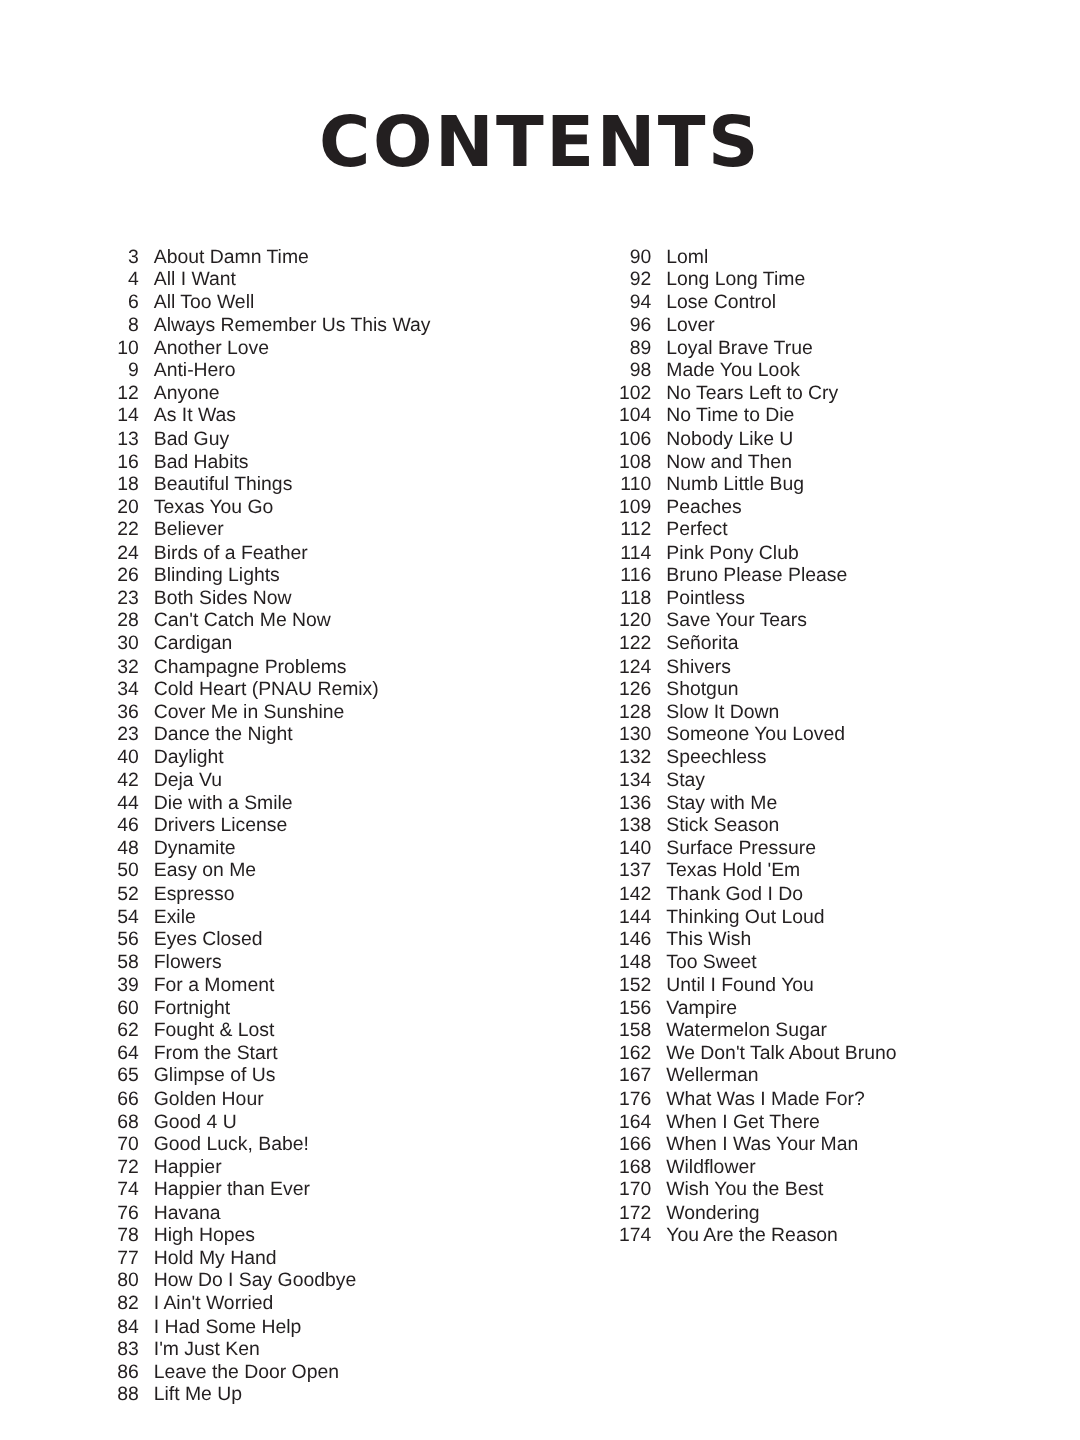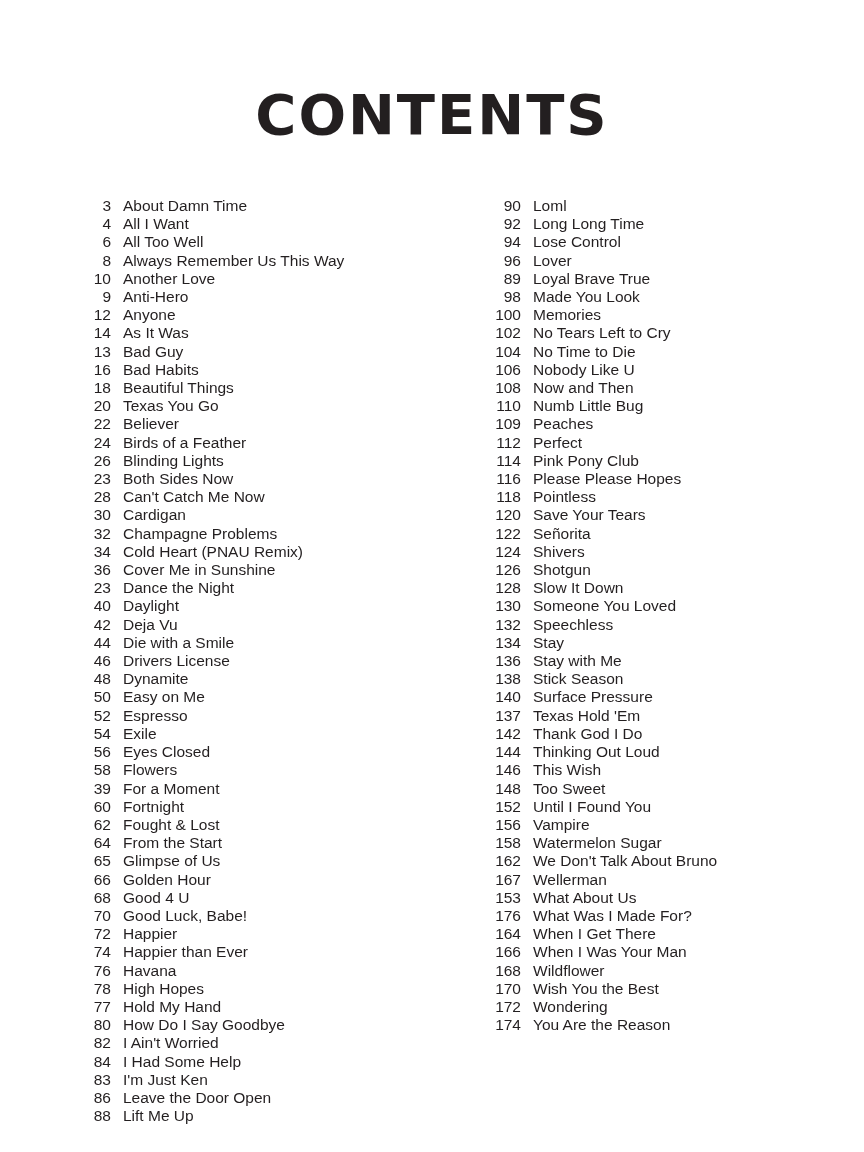--- a/index.html
+++ b/index.html
@@ -291,24 +291,20 @@
         </div>
         <div class="entry">
           <span class="pg">89</span>
           <span class="ttl">Loyal Brave True</span>
         </div>
         <div class="entry">
           <span class="pg">98</span>
           <span class="ttl">Made You Look</span>
         </div>
         <div class="entry">
-          <span class="pg">100</span>
-          <span class="ttl">Memories</span>
-        </div>
-        <div class="entry">
           <span class="pg">102</span>
           <span class="ttl">No Tears Left to Cry</span>
         </div>
         <div class="entry">
           <span class="pg">104</span>
           <span class="ttl">No Time to Die</span>
         </div>
         <div class="entry">
           <span class="pg">106</span>
           <span class="ttl">Nobody Like U</span>
@@ -328,21 +324,21 @@
         <div class="entry">
           <span class="pg">112</span>
           <span class="ttl">Perfect</span>
         </div>
         <div class="entry">
           <span class="pg">114</span>
           <span class="ttl">Pink Pony Club</span>
         </div>
         <div class="entry">
           <span class="pg">116</span>
-          <span class="ttl">Please Please Hopes</span>
+          <span class="ttl">Bruno Please Please</span>
         </div>
         <div class="entry">
           <span class="pg">118</span>
           <span class="ttl">Pointless</span>
         </div>
         <div class="entry">
           <span class="pg">120</span>
           <span class="ttl">Save Your Tears</span>
         </div>
         <div class="entry">
@@ -417,24 +413,20 @@
           <span class="pg">158</span>
           <span class="ttl">Watermelon Sugar</span>
         </div>
         <div class="entry">
           <span class="pg">162</span>
           <span class="ttl">We Don't Talk About Bruno</span>
         </div>
         <div class="entry">
           <span class="pg">167</span>
           <span class="ttl">Wellerman</span>
-        </div>
-        <div class="entry">
-          <span class="pg">153</span>
-          <span class="ttl">What About Us</span>
         </div>
         <div class="entry">
           <span class="pg">176</span>
           <span class="ttl">What Was I Made For?</span>
         </div>
         <div class="entry">
           <span class="pg">164</span>
           <span class="ttl">When I Get There</span>
         </div>
         <div class="entry">

